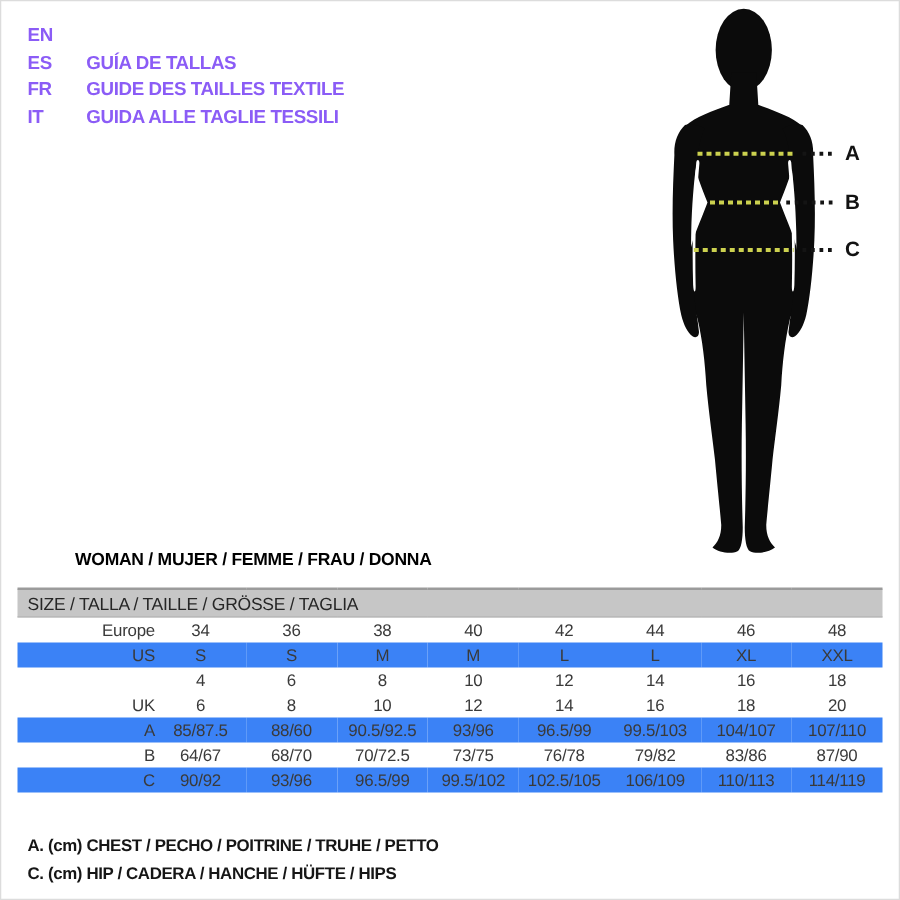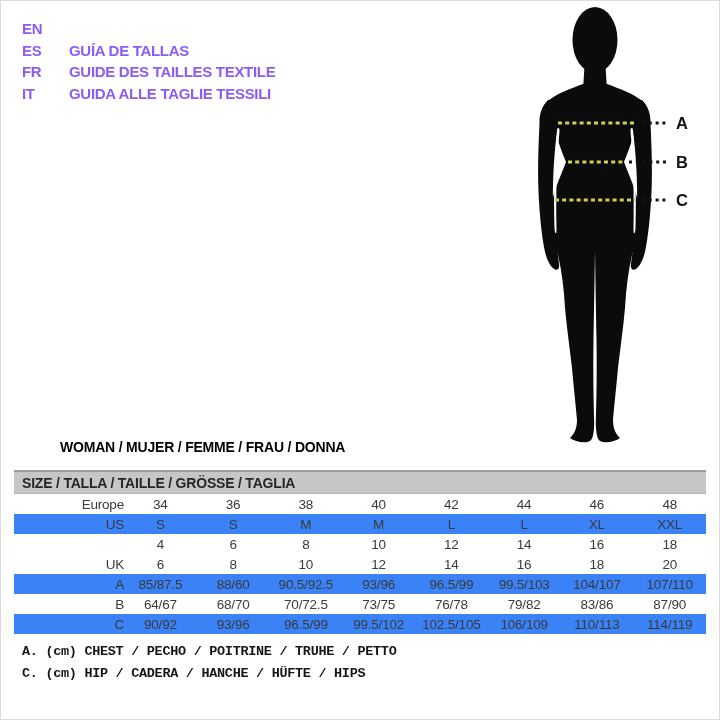--- a/index.html
+++ b/index.html
@@ -21,28 +21,28 @@
   .label-c{left:176px;top:192px;}
   
   .section-title{position:absolute;left:22px;top:439px;font-weight:700;font-size:14px;letter-spacing:-0.2px;color:#000000;margin-left:38px;}
   
   .size-table{
     position:absolute;left:14px;top:470px;width:692px;
     border-collapse:collapse;table-layout:fixed;
     font-size:13.5px;color:#3a3a3a;letter-spacing:-0.2px;
   }
   .size-table th{
-    text-align:left;background:#c6c6c6;color:#262626;font-weight:700;font-size:14px;
+    text-align:left;background:#c6c6c6;color:#262626;font-weight:400;font-size:14px;
     height:21px;padding:0 0 0 8px;border-top:2px solid #9b9b9b;border-bottom:1px solid #b5b5b5;
   }
   .size-table td{height:20px;padding:0;text-align:center;font-weight:400;}
   .size-table td.row-label{text-align:right;padding-left:8px;}
   .size-table tr.striped{background:#3b82f6;}
   
-  .legend{position:absolute;left:22px;top:641px;font-family:Liberation Mono, monospace;}
+  .legend{position:absolute;left:22px;top:666px;}
   .legend-row{font-weight:700;font-size:13.5px;line-height:21.5px;letter-spacing:-0.3px;color:#161616;}
 </style>
 </head>
 <body>
 
 <div class="lang">
   <div class="lang-row">
     <span class="lang-code">EN</span>
   </div>
   <div class="lang-row">

